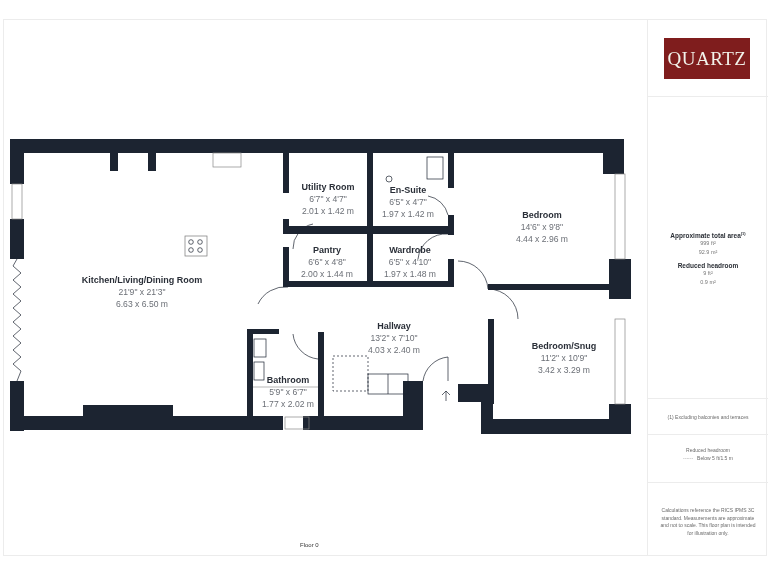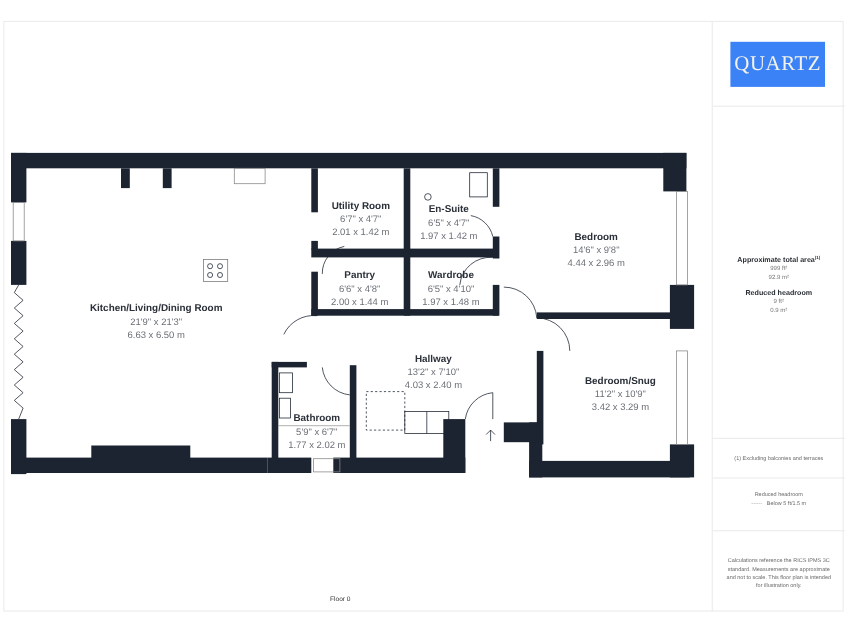--- a/index.html
+++ b/index.html
@@ -1,21 +1,21 @@
 <!DOCTYPE html>
 <html><head>
 <meta charset="utf-8">
 <style>
   html,body{margin:0;padding:0;background:#ffffff;}
   body{width:768px;height:576px;position:relative;overflow:hidden;font-family:"Liberation Sans",sans-serif;color:#1f2633;}
   .frame{position:absolute;left:3px;top:19px;width:764px;height:537px;border:1px solid #ececec;box-sizing:border-box;}
   .plan-area{position:absolute;left:3px;top:19px;width:645px;height:537px;}
   .side{position:absolute;left:647px;top:19px;width:121px;height:537px;border-left:1px solid #ececec;box-sizing:border-box;}
   .side-sec{position:absolute;left:0;width:100%;border-bottom:1px solid #ececec;box-sizing:border-box;text-align:center;}
-  .logo-box{position:absolute;left:16px;top:19px;width:86px;height:41px;background:#3b82f6;color:#f2f2ea;display:flex;align-items:center;justify-content:center;font-family:"Liberation Serif",serif;font-size:19px;letter-spacing:0.5px;}
+  .logo-box{position:absolute;left:16px;top:19px;width:86px;height:41px;background:#7f1d1d;color:#f2f2ea;display:flex;align-items:center;justify-content:center;font-family:"Liberation Serif",serif;font-size:19px;letter-spacing:0.5px;}
   .area-title{font-weight:bold;font-size:6.5px;color:#2b2f36;margin-top:0;}
   .area-val{font-size:5.5px;color:#777;line-height:9px;}
   .small-note{font-size:5px;color:#6a6a6a;line-height:7.5px;padding:0 10px;}
   svg text{font-family:"Liberation Sans",sans-serif;}
   .room-name{font-weight:bold;font-size:9px;fill:#2a2f38;}
   .room-dim{font-size:8.6px;fill:#6b6f76;}
   .floor-label{position:absolute;left:300px;top:542px;font-size:6px;color:#333;}
 </style>
 </head>
 <body>

